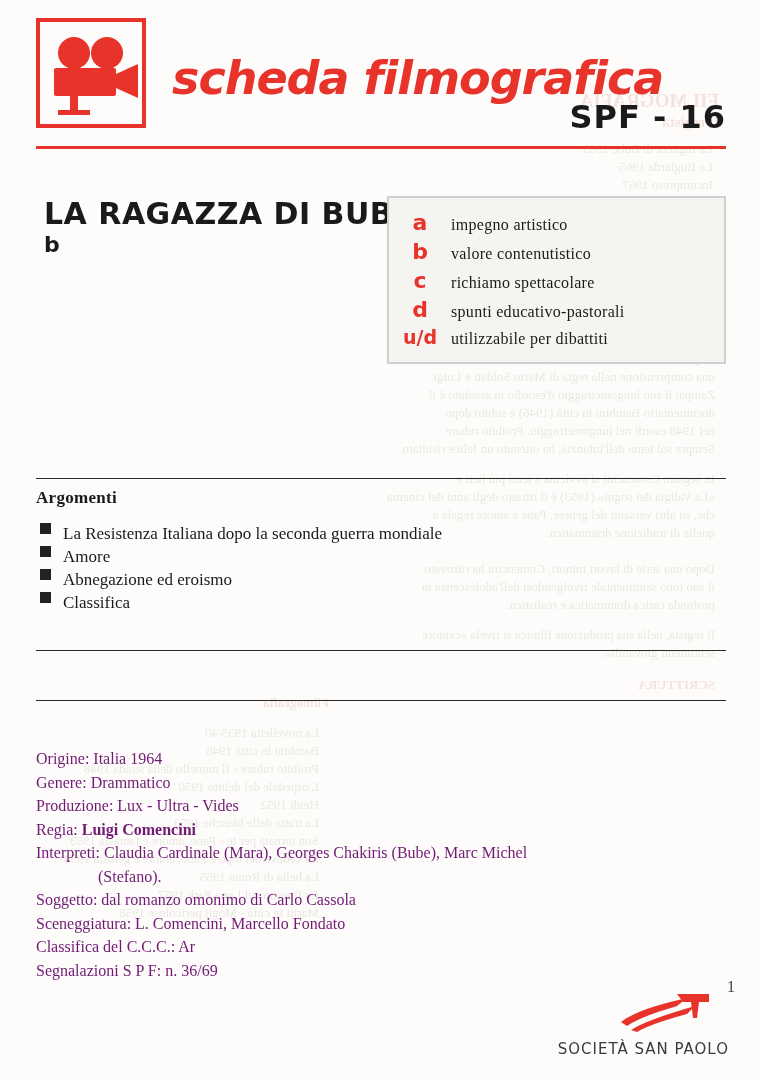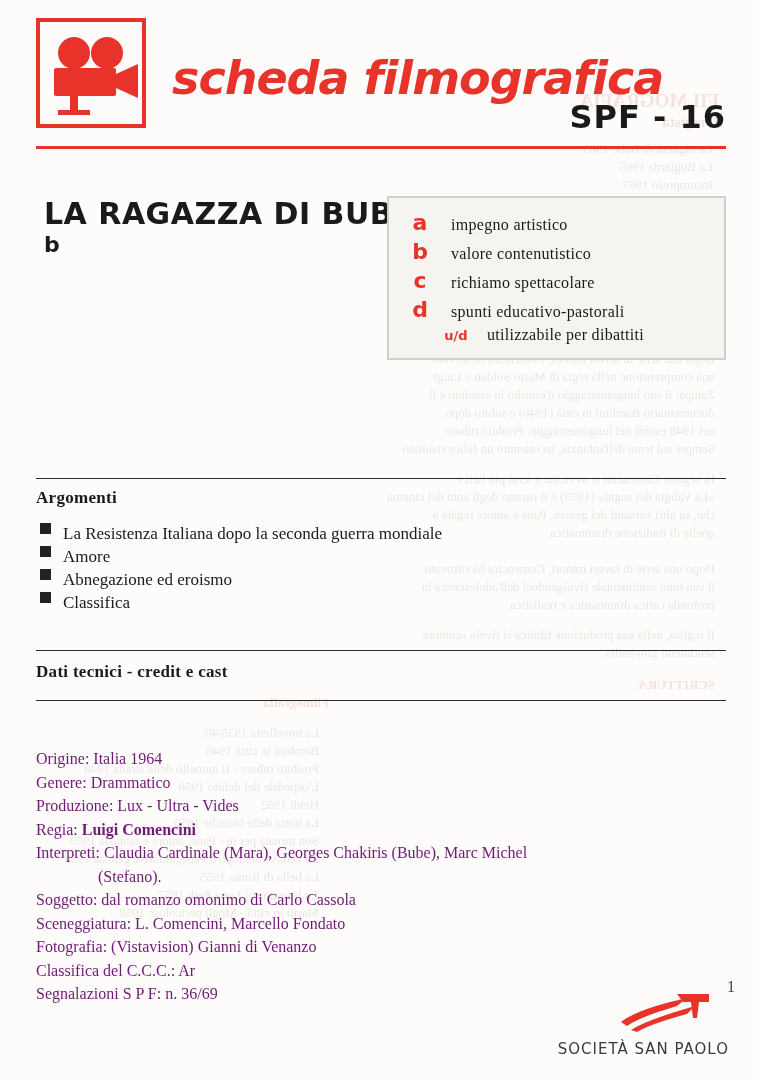--- a/index.html
+++ b/index.html
@@ -118,21 +118,21 @@
     padding: 2px 0 2px 0;
   }
   .rating-key {
     width: 62px;
     text-align: center;
     font-family: "DejaVu Sans", sans-serif;
     font-weight: bold;
     font-size: 22px;
     color: #e8332a;
   }
-  .rating-key.small { font-size: 13px; padding-left: 36px; }
+  .rating-key.small { font-size: 19px; }
   .rating-val {
     font-family: "Liberation Serif", serif;
     font-size: 16px;
     color: #1a1a1a;
     letter-spacing: 0.3px;
   }
 
   
   .rule {
     position: absolute;
@@ -319,21 +319,20 @@
       <span class="bullet"></span>
       <span class="arg-text">Abnegazione ed eroismo</span>
     </div>
     <div class="arg-item">
       <span class="bullet"></span>
       <span class="arg-text">Classifica</span>
     </div>
   </div>
 
   <div class="rule" style="top:650px;"></div>
-  <div class="section-head" style="left:36px; top:662px;">Dati tecnici - credit e cast</div>
   <div class="rule" style="top:700px;"></div>
 
   <div class="credits">
     <div class="row">
       <span>Origine:</span>
       <span>Italia 1964</span>
     </div>
     <div class="row">
       <span>Genere:</span>
       <span>Drammatico</span>
@@ -353,24 +352,20 @@
     <div class="row indent">
       <span>(Stefano).</span>
     </div>
     <div class="row">
       <span>Soggetto:</span>
       <span>dal romanzo omonimo di Carlo Cassola</span>
     </div>
     <div class="row">
       <span>Sceneggiatura:</span>
       <span>L. Comencini, Marcello Fondato</span>
-    </div>
-    <div class="row">
-      <span>Fotografia:</span>
-      <span>(Vistavision) Gianni di Venanzo</span>
     </div>
     <div class="row">
       <span>Classifica del C.C.C.:</span>
       <span>Ar</span>
     </div>
     <div class="row">
       <span>Segnalazioni S P F:</span>
       <span>n. 36/69</span>
     </div>
   </div>

